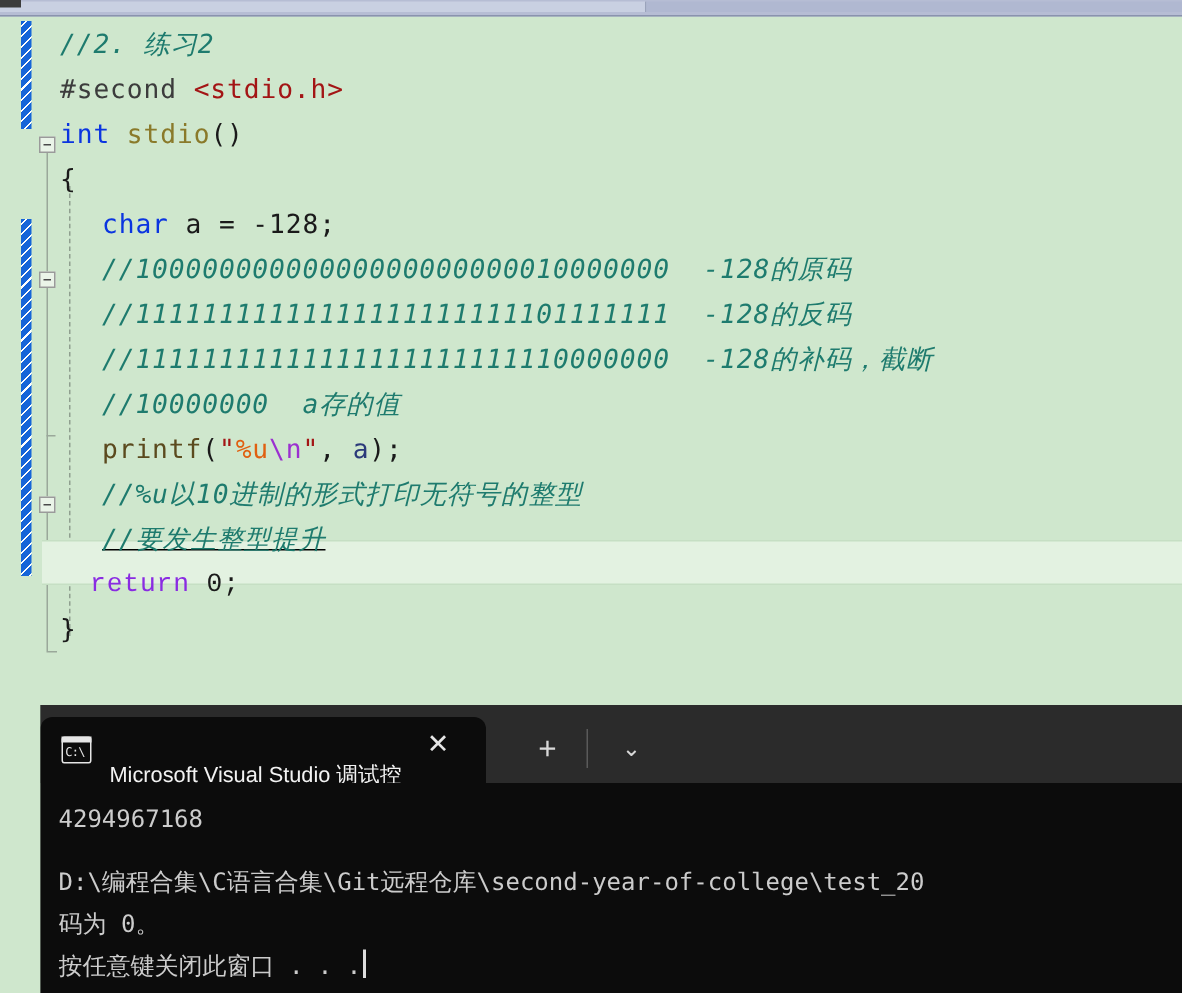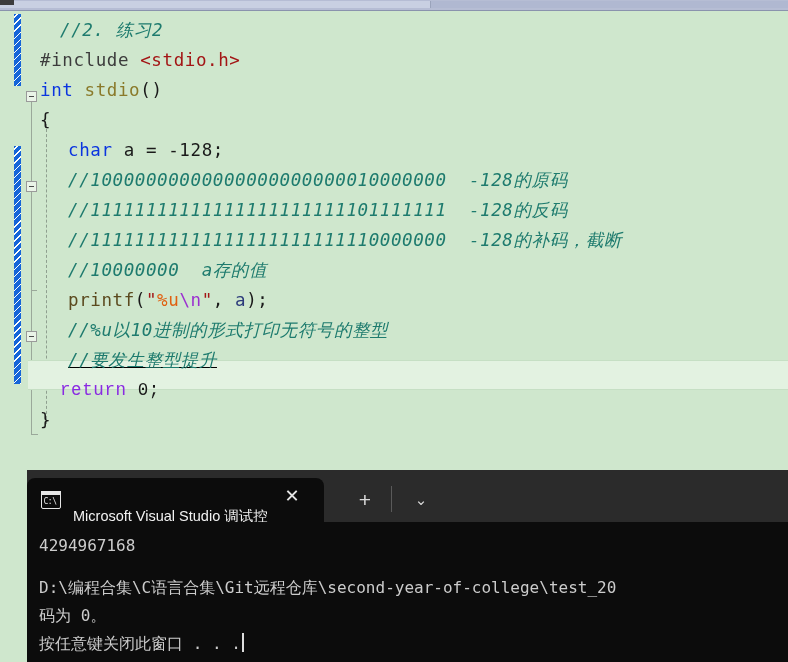--- a/index.html
+++ b/index.html
@@ -348,22 +348,22 @@
   <div class="fold-line" style="left:31px; top:182px; height:139px;"></div>
   <div class="fold-line" style="left:31px; top:332px; height:92px;"></div>
   <div class="fold-tick" style="left:31px; top:280px; width:6px;"></div>
   <div class="fold-tick" style="left:31px; top:424px; width:7px;"></div>
 
   <div class="indent-guide" style="left:46px; top:114px; height:300px;"></div>
 
   <div class="cur-line-hl" style="top:350px;"></div>
 
   <div id="code-lines">
-      <div class="code-line" style="top: 5px; left: 40px; margin-left: 20px;"><span class="tok-comment">//2. 练习2</span></div>
-      <div class="code-line" style="top: 35px; left: 40px;"><span class="tok-pre">#include </span><span class="tok-inc">&lt;stdio.h&gt;</span></div>
+      <div class="code-line" style="top: 5px; left: 40px;"><span class="tok-comment">//2. 练习2</span></div>
+      <div class="code-line" style="top: 35px; left: 40px;"><span class="tok-pre">#second </span><span class="tok-inc">&lt;stdio.h&gt;</span></div>
       <div class="code-line" style="top: 65px; left: 40px;"><span class="tok-kw">int</span><span class="tok-punct"> </span><span class="tok-fn">stdio</span><span class="tok-punct">()</span></div>
       <div class="code-line" style="top: 95px; left: 40px;"><span class="tok-punct">{</span></div>
       <div class="code-line" style="top: 125px; left: 68px;"><span class="tok-kw">char</span><span class="tok-num"> a = -128;</span></div>
       <div class="code-line" style="top: 155px; left: 68px;"><span class="tok-comment">//10000000000000000000000010000000  -128的原码</span></div>
       <div class="code-line" style="top: 185px; left: 68px;"><span class="tok-comment">//11111111111111111111111101111111  -128的反码</span></div>
       <div class="code-line" style="top: 215px; left: 68px;"><span class="tok-comment">//11111111111111111111111110000000  -128的补码，截断</span></div>
       <div class="code-line" style="top: 245px; left: 68px;"><span class="tok-comment">//10000000  a存的值</span></div>
       <div class="code-line" style="top: 275px; left: 68px;"><span class="tok-call">printf</span><span class="tok-punct">(</span><span class="tok-str">"</span><span class="tok-fmt">%u</span><span class="tok-esc">\n</span><span class="tok-str">"</span><span class="tok-punct">, </span><span class="tok-id">a</span><span class="tok-punct">);</span></div>
       <div class="code-line" style="top: 305px; left: 68px;"><span class="tok-comment">//%u以10进制的形式打印无符号的整型</span></div>
       <div class="code-line" style="top: 335px; left: 68px; text-decoration: underline;"><span class="tok-comment">//要发生整型提升</span></div>

